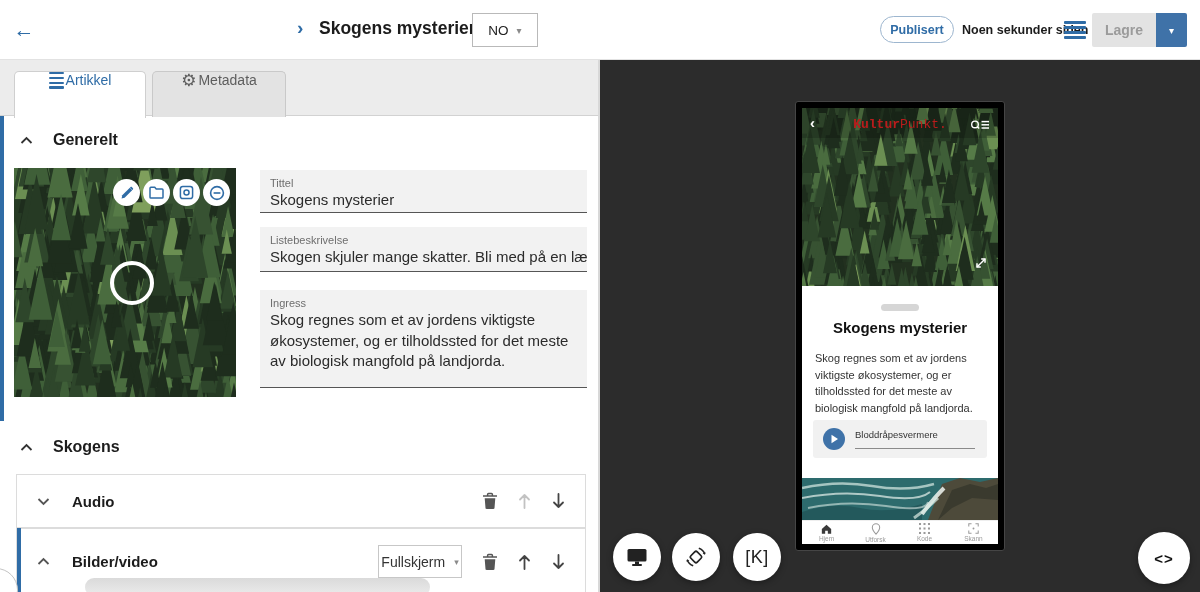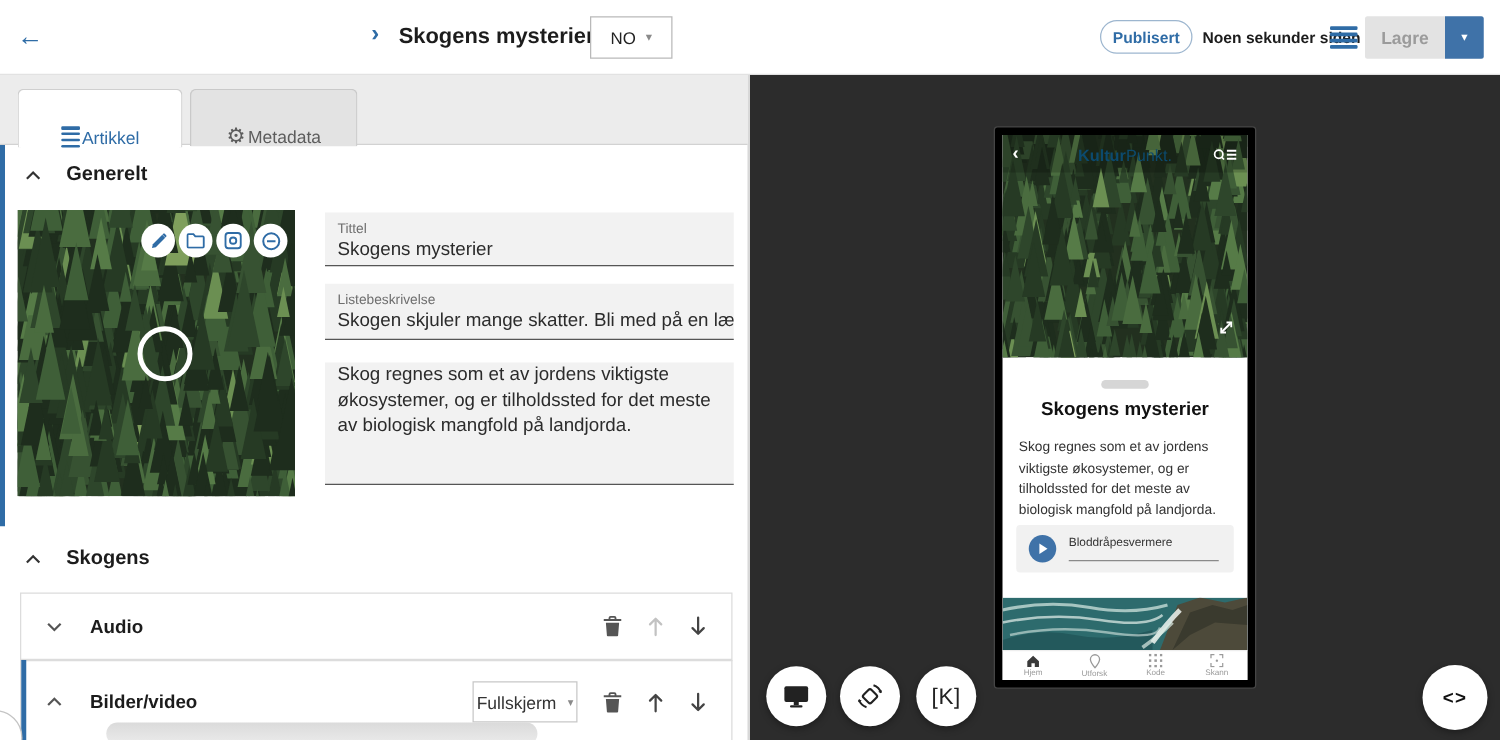--- a/index.html
+++ b/index.html
@@ -32,21 +32,21 @@
   .save-caret { position:absolute; left:1156px; top:13px; width:31px; height:34px; background:#3f72a8;
                 color:#fff; font-size:10px; display:flex; align-items:center; justify-content:center;
                 border-radius:0 2px 2px 0; cursor:pointer; }
 
   
   .editor { position:absolute; left:0; top:60px; width:600px; height:532px; background:#fff;
             border-right:2px solid #d8d8d8; }
   .tabbar { position:absolute; left:0; top:0; width:100%; height:56px; background:#ececec;
             border-bottom:1px solid #d2d2d2; }
   .tab { position:absolute; top:11px; height:46px; border-radius:5px 5px 0 0; display:flex;
-         align-items:flex-end; justify-content:center; gap:2px; font-size:14px; cursor:pointer; }
+         align-items:flex-start; justify-content:center; gap:2px; font-size:14px; cursor:pointer; }
   .tab.active { left:14px; width:132px; background:#fff; border:1px solid #cfcfcf; border-bottom:none;
                 color:#2f6ca6; z-index:2; height:47px; }
   .tab.inactive { left:152px; width:134px; background:#e3e3e3; border:1px solid #c9c9c9;
                   border-bottom:none; color:#5d5d5d; }
   .tab-lines { display:flex; flex-direction:column; gap:2.4px; width:15px; }
   .tab-lines i { height:2.4px; background:#2f6ca6; border-radius:1px; }
   .gear-glyph { font-size:17px; color:#5d5d5d; line-height:1; }
 
   .focus-bar { position:absolute; left:0; top:56px; width:4px; height:305px; background:#2f6ca6; }
 
@@ -89,21 +89,21 @@
   
   .preview-panel { position:absolute; left:600px; top:60px; width:600px; height:532px; background:#2c2c2c; }
 
   .phone { position:absolute; left:195px; top:41px; width:210px; height:450px; background:#000;
            border:1px solid #454545; border-radius:3px; padding:6px; }
   .screen { position:relative; width:196px; height:436px; background:#fff; overflow:hidden; }
   .p-hero { position:absolute; left:0; top:0; width:196px; height:178px; overflow:hidden; }
   .p-hero svg.forest { position:absolute; left:0; top:0; width:100%; height:100%; }
   .p-hero .shade { position:absolute; left:0; top:0; width:100%; height:30px; background:rgba(0,0,0,.18); }
   .p-back { position:absolute; left:8px; top:6px; color:#fff; font-size:15px; font-weight:bold; cursor:pointer; }
-  .p-apptitle { position:absolute; left:0; top:9px; width:100%; text-align:center; color:#0c4a6e; font-size:13px; }
+  .p-apptitle { position:absolute; left:0; top:9px; width:100%; text-align:center; color:#b91c1c; font-size:13px;font-family:Liberation Mono, monospace; }
   .p-apptitle b { font-weight:bold; }
   .p-search { position:absolute; right:8px; top:9px; cursor:pointer; }
   .p-expand { position:absolute; right:10px; bottom:12px; cursor:pointer; }
   .p-handle { position:absolute; left:79px; top:196px; width:38px; height:7px; border-radius:3.5px;
               background:#d6d6d6; cursor:grab; }
   .p-title { position:absolute; left:0; top:211px; width:100%; text-align:center; font-size:15px;
              font-weight:bold; color:#111; }
   .p-ingress { position:absolute; left:13px; top:242px; width:170px; font-size:11px; line-height:1.5;
                color:#333; }
   .p-audio { position:absolute; left:11px; top:312px; width:174px; height:38px; background:#f1f1f1;
@@ -890,20 +890,21 @@
 
     <div class="field" style="top:110px; height:43px;">
       <div class="flabel">Tittel</div>
       <div class="fvalue">Skogens mysterier</div>
     </div>
     <div class="field" style="top:167px; height:45px;">
       <div class="flabel">Listebeskrivelse</div>
       <div class="fvalue">Skogen skjuler mange skatter. Bli med på en lærer</div>
     </div>
     <div class="field multi" style="top:230px; height:98px;">
+      <div class="flabel">Ingress</div>
       <div class="fvalue">Skog regnes som et av jordens viktigste økosystemer, og er tilholdssted for det meste av biologisk mangfold på landjorda.</div>
     </div>
 
     <div class="section-head" style="left:20px; top:378px;">
       <svg class="chev" viewBox="0 0 13 9">
         <path d="M1.5 7 6.5 2 11.5 7" stroke="#333" stroke-width="1.8" fill="none"></path>
       </svg>
       <span class="txt">Skogens</span>
     </div>
 

